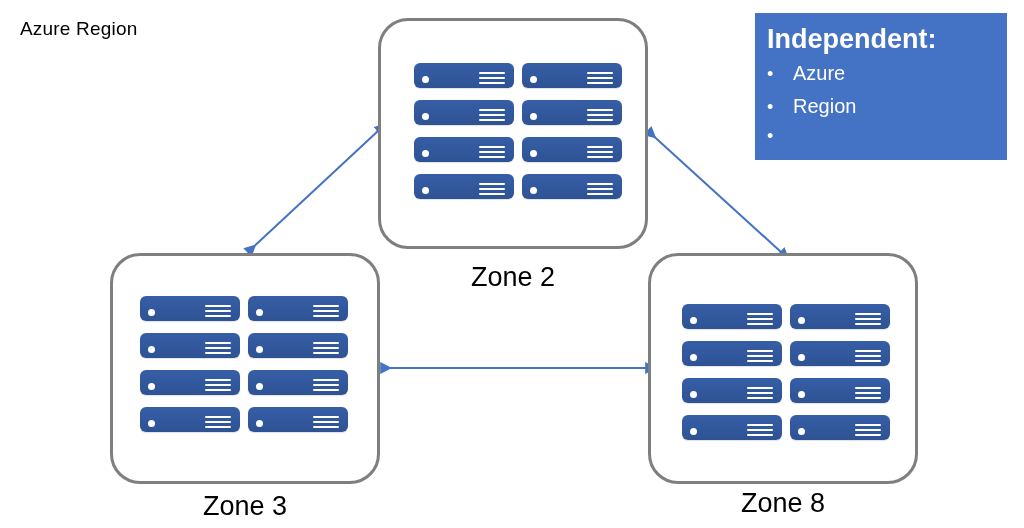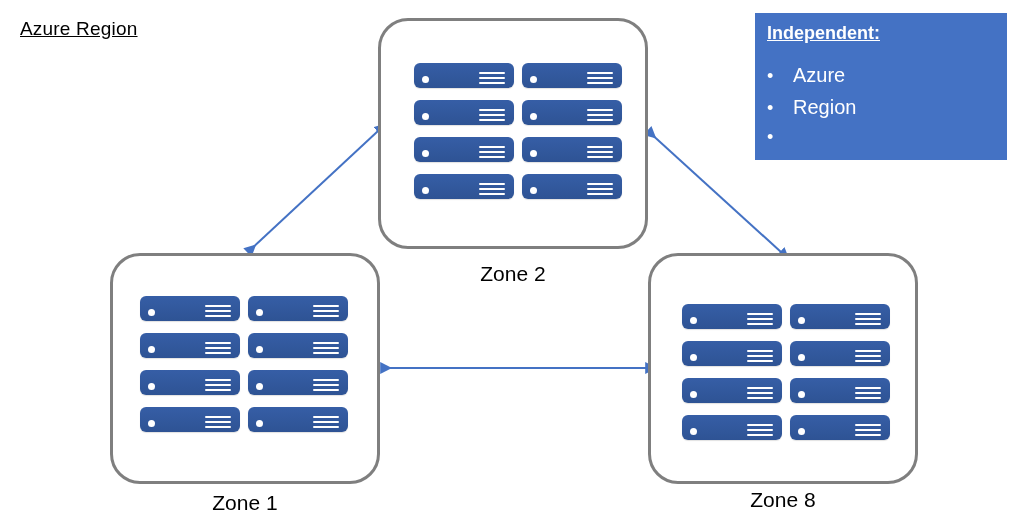--- a/index.html
+++ b/index.html
@@ -20,41 +20,39 @@
 
   
   #region-title {
     position: absolute;
     left: 20px;
     top: 18px;
     font-size: 19px;
     color: #000000;
     letter-spacing: 0.2px;
     white-space: nowrap;
-    text-decoration: underline;
   }
 
   
   #legend-box {
     position: absolute;
     left: 755px;
     top: 13px;
     width: 252px;
     height: 147px;
     background: #4472C4;
     box-sizing: border-box;
     padding: 10px 0 0 12px;
   }
   #legend-heading {
-    font-size: 18px;
+    font-size: 27px;
     font-weight: bold;
     color: #ffffff;
-    text-decoration: underline;
     line-height: 1.2;
-    margin-bottom: 14px;
+    margin-bottom: 2px;
   }
   .legend-item {
     display: flex;
     align-items: baseline;
     font-size: 20px;
     color: #ffffff;
     line-height: 1.62;
   }
   .legend-bullet {
     width: 26px;
@@ -123,21 +121,21 @@
   .server-lines i {
     display: block;
     height: 2px;
     background: #ffffff;
     border-radius: 1px;
   }
 
   
   .zone-label {
     position: absolute;
-    font-size: 21px;
+    font-size: 27px;
     color: #000000;
     text-align: center;
     white-space: nowrap;
   }
   #zone-label-2 { left: 378px; top: 262px; width: 270px; }
   #zone-label-1 { left: 110px; top: 491px; width: 270px; }
   #zone-label-3 { left: 648px; top: 488px; width: 270px; }
 
   
   #connectors {
@@ -320,21 +318,21 @@
       </div>
     <div class="server-unit">
         <span class="server-dot"></span>
         <span class="server-lines">
           <i></i>
           <i></i>
           <i></i>
         </span>
       </div>
   </div>
-  <div id="zone-label-1" class="zone-label">Zone 1</div>
+  <div id="zone-label-1" class="zone-label">Zone 3</div>
 
   <div id="zone-box-3" class="zone-box"></div>
   <div id="server-grid-3" class="server-grid">
     <div class="server-unit">
         <span class="server-dot"></span>
         <span class="server-lines">
           <i></i>
           <i></i>
           <i></i>
         </span>

